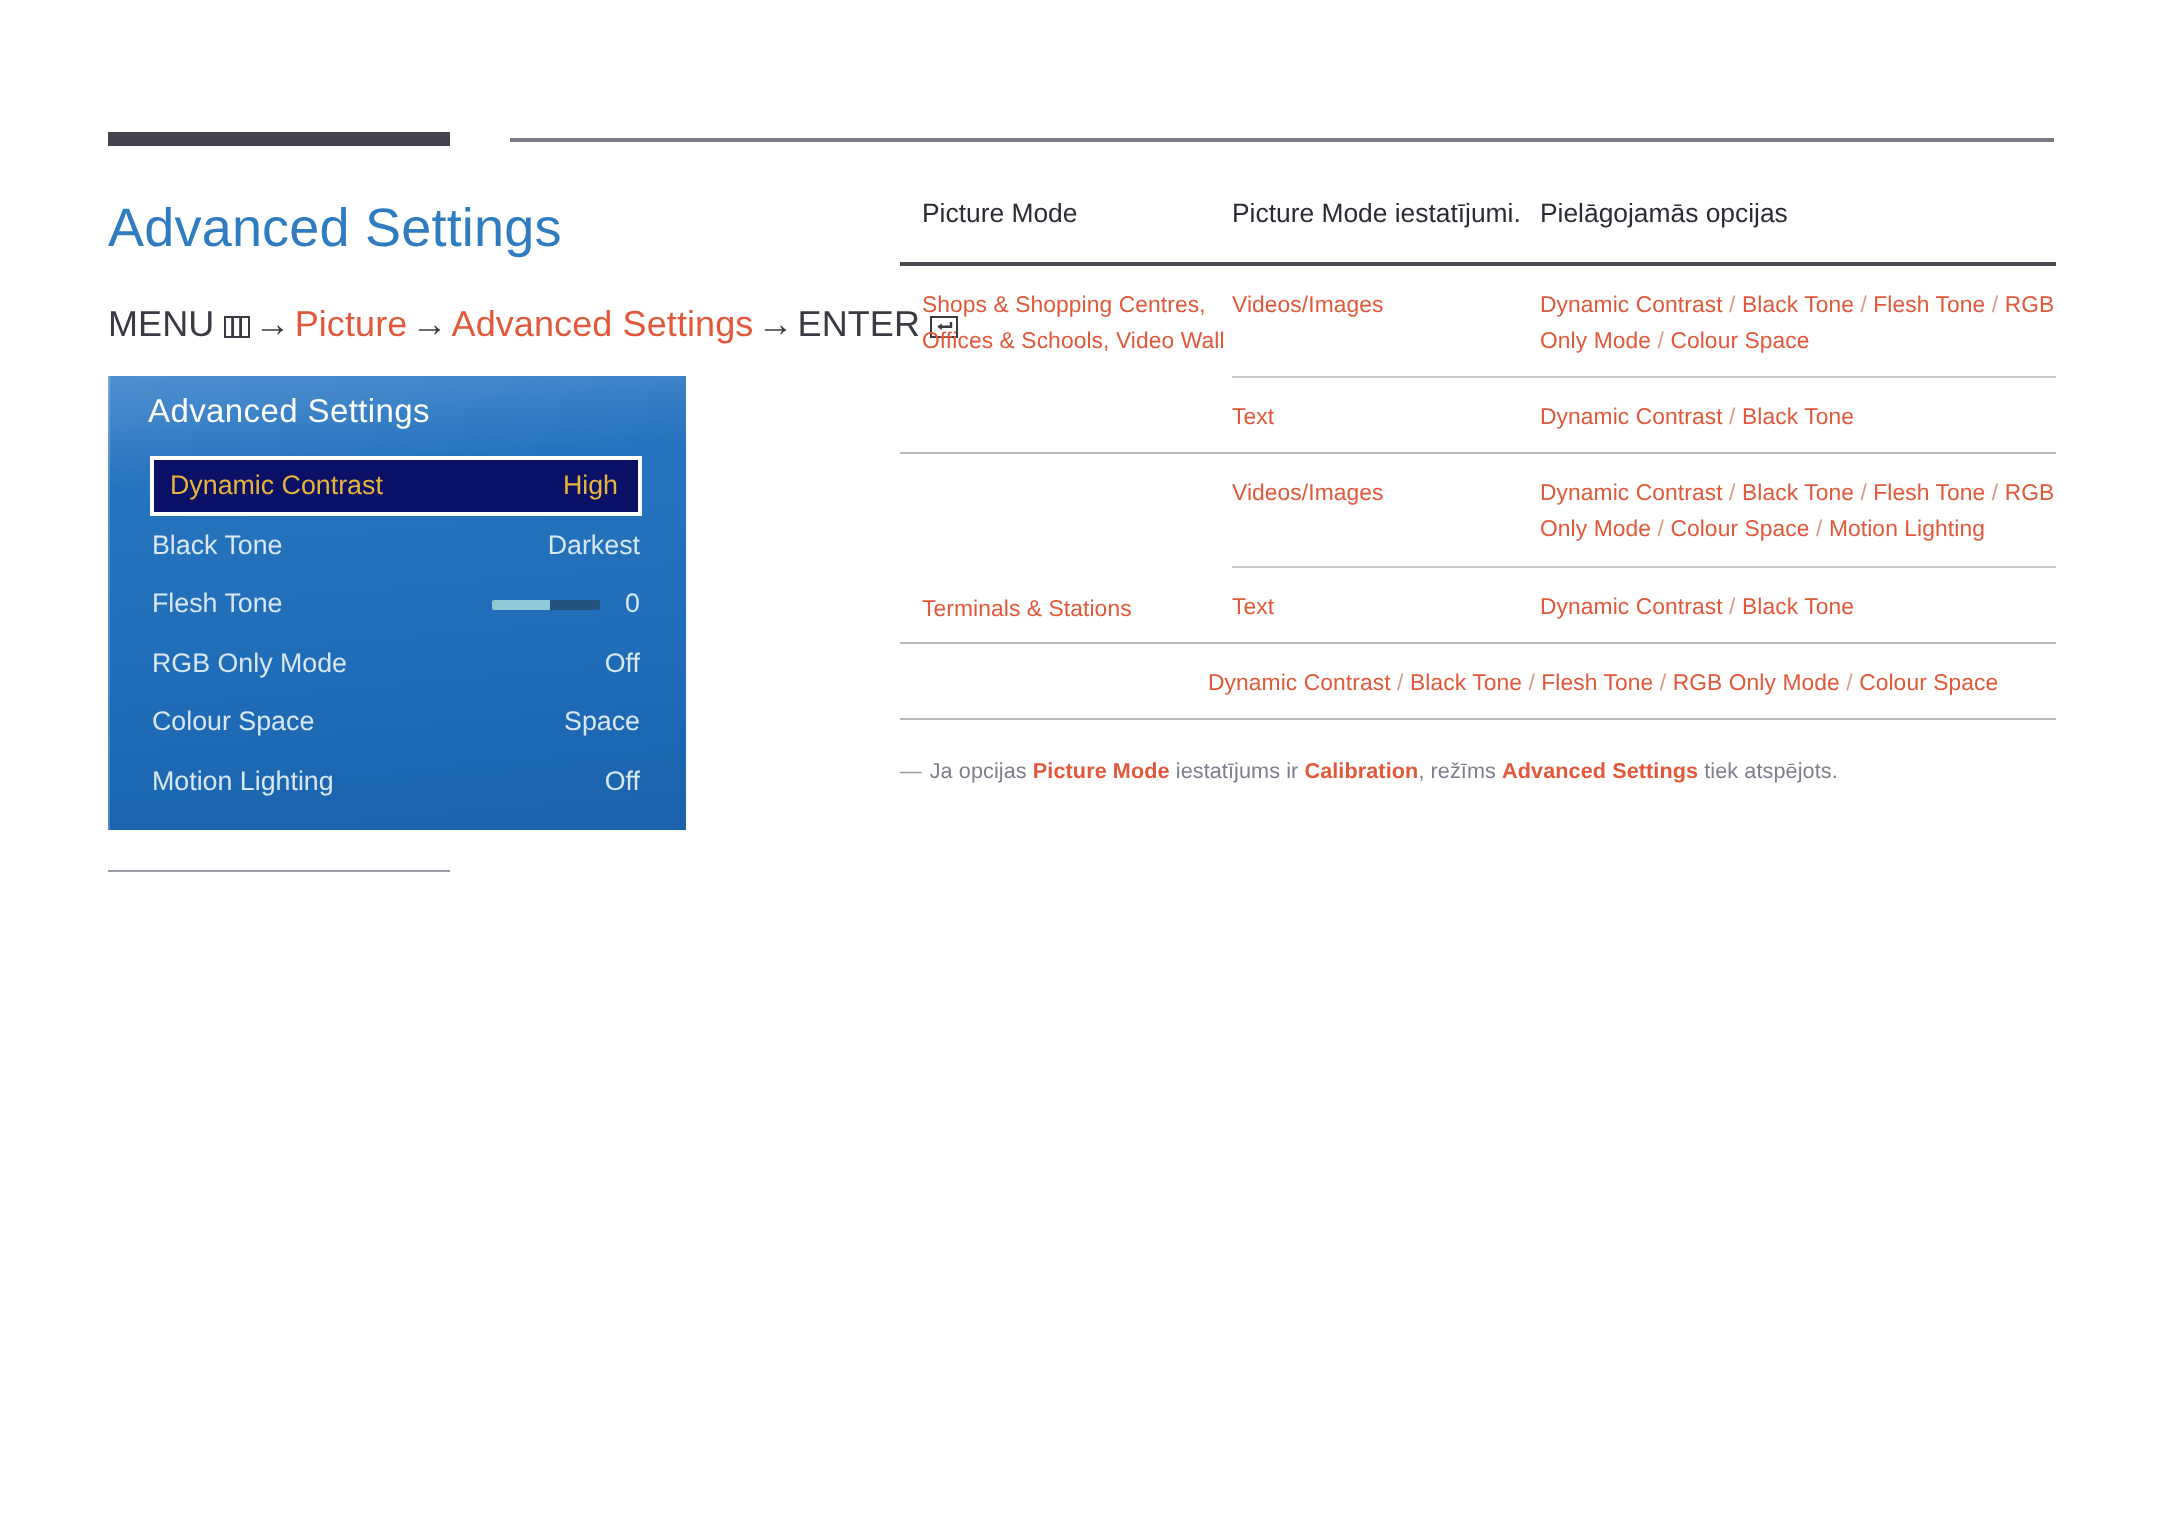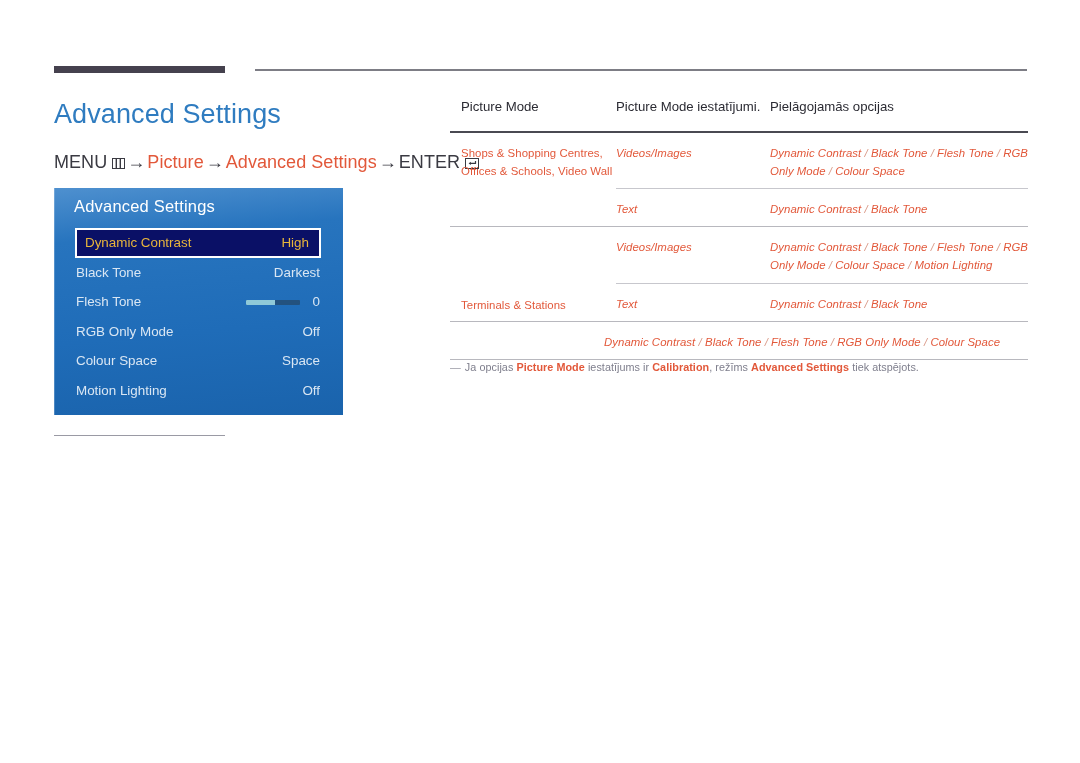--- a/index.html
+++ b/index.html
@@ -190,34 +190,33 @@
     padding-bottom: 8px;
   }
   .grp .sub-wrap { flex: 1 1 auto; display: flex; flex-direction: column; }
   .sub {
     display: flex;
   }
   .sub + .sub { border-top: 1.2px solid #c7c7cd; }
   .sub .c2, .sub .c3 {
     padding-top: 10px;
     padding-bottom: 9px;
-    font-style: italic;
   }
   .cellx {
     font-size: 11.4px;
     color: #e2583a;
     line-height: 1.33;
     letter-spacing: .05px;
   }
   .cellx .sep { color: #d99a88; }
   .c1 .cellx { color: #e2583a; }
 
   .tbl-foot {
     border-top: 1.3px solid #b8b8be;
-    padding-top: 1px;
+    padding-top: 20px;
     margin-top: 0;
   }
   .tbl-foot .note-text {
     font-size: 10.8px;
     color: #7e7e8c;
     letter-spacing: .05px;
     white-space: nowrap;
   }
   .tbl-foot .dash { color: #9a9aa4; margin-right: 4px; }
   .tbl-foot b { color: #e2583a; font-weight: bold; }

